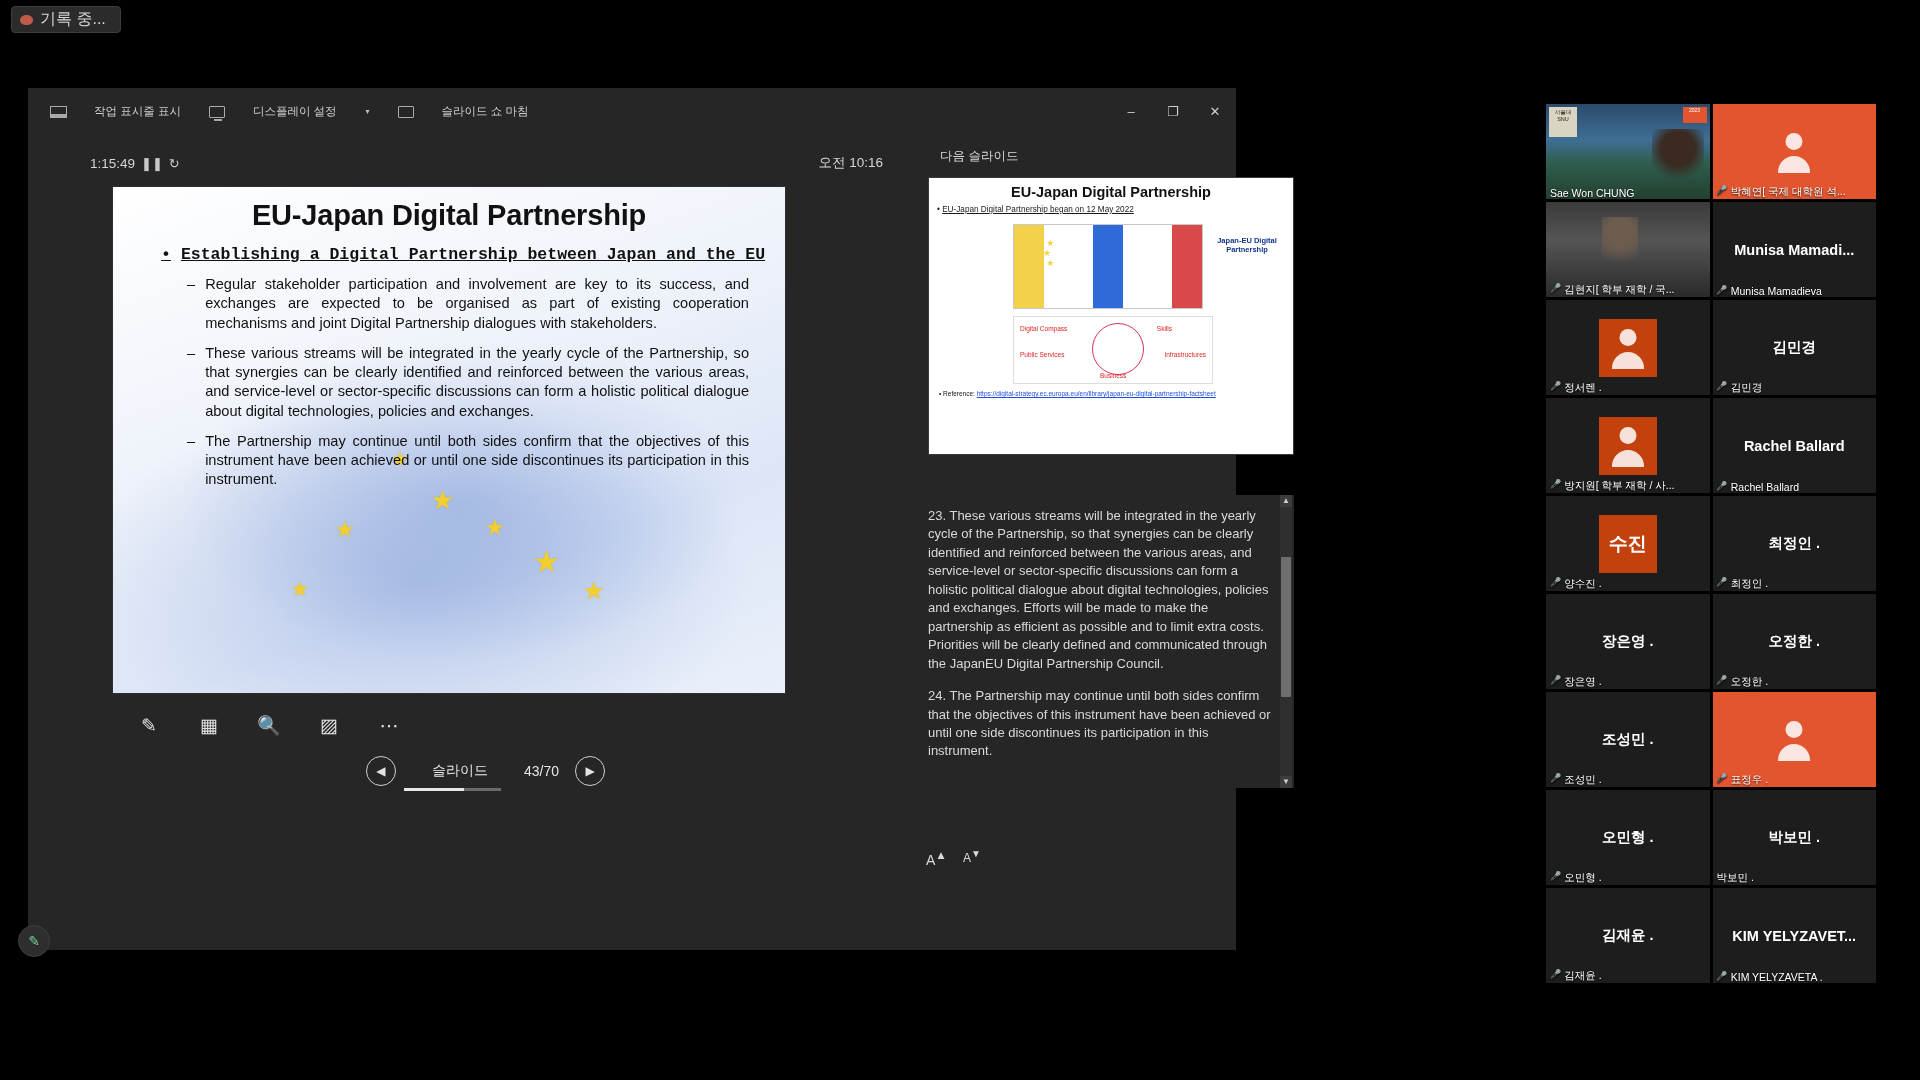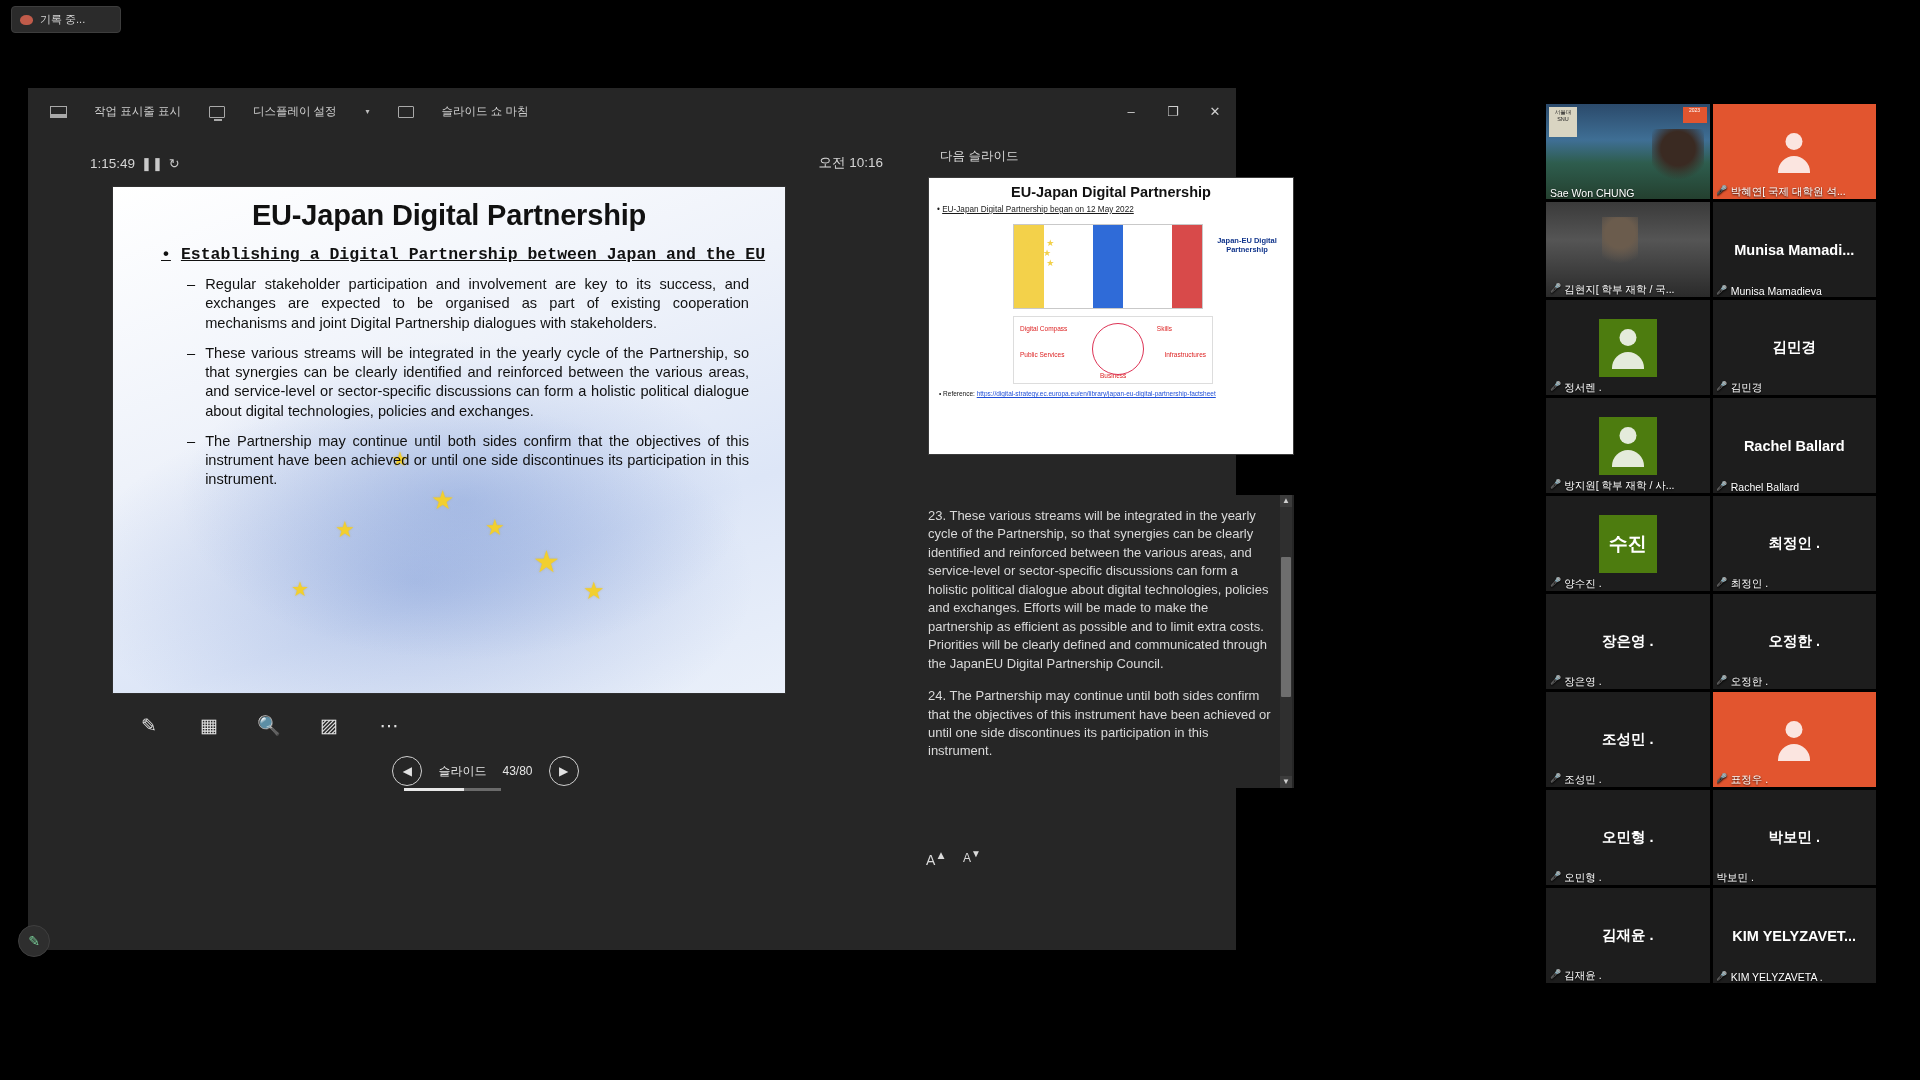--- a/index.html
+++ b/index.html
@@ -15,21 +15,21 @@
   .rec-pill {
     position: absolute; left: 11px; top: 6px;
     width: 110px; height: 27px;
     background: #2b2b2b; border: 1px solid #3d3d3d; border-radius: 4px;
     display: flex; align-items: center; gap: 7px; padding: 0 8px;
   }
   .rec-dot {
     width: 13px; height: 10px; border-radius: 50% 50% 45% 45%;
     background: #c05b4a;
   }
-  .rec-text { color: #d6d6d6; font-size: 11px; white-space: nowrap; }
+  .rec-text { color: #d6d6d6; font-size: 16px; white-space: nowrap; }
 
   
   .presenter {
     position: absolute; left: 28px; top: 88px;
     width: 1208px; height: 862px;
     background: #262626;
   }
   .pv-toolbar {
     position: absolute; left: 0; top: 0; width: 100%; height: 47px;
     display: flex; align-items: center;
@@ -138,21 +138,21 @@
     color: #e2e2e2;
   }
   .sico { width: 26px; height: 26px; display: flex; align-items: center; justify-content: center; font-size: 19px; }
   .nav-row {
     margin-top: 18px; display: flex; align-items: center; justify-content: center; gap: 16px;
   }
   .nav-btn {
     width: 30px; height: 30px; border: 1.5px solid #cfcfcf; border-radius: 50%;
     color: #e3e3e3; display: flex; align-items: center; justify-content: center; font-size: 12px;
   }
-  .slide-counter { color: #e6e6e6; font-size: 12px; }
+  .slide-counter { color: #e6e6e6; font-size: 14px; margin-left: 20px; }
   .prog-track {
     position: absolute; left: 376px; top: 700px; width: 97px; height: 3px; background: #6a6a6a;
   }
   .prog-fill { height: 100%; width: 62%; background: #e8e8e8; }
 
   
   .next-col { position: absolute; left: 900px; top: 60px; width: 300px; }
   .next-label { color: #dcdcdc; font-size: 12.5px; margin-left: 12px; }
   .next-slide {
     margin-top: 12px; width: 366px; height: 278px; background: #fff;
@@ -237,21 +237,21 @@
     text-shadow: 0 1px 2px rgba(0,0,0,0.9);
     max-width: 94%;
     white-space: nowrap; overflow: hidden; text-overflow: ellipsis;
   }
   .mute-ico { color: #e8534a; font-size: 9px; }
   .tile-center {
     position: absolute; inset: 0; display: flex; align-items: center; justify-content: center;
     color: #fff; font-size: 14.5px; font-weight: bold; text-align: center; padding: 0 6px;
   }
   .avatar-orange { background: #e2552f; }
-  .avatar-green { background: #4d7c0f; }
+  .avatar-green { background: #c2410c; }
   .avatar-person {
     width: 42px; height: 42px; position: relative;
   }
   .avatar-person::before {
     content: ""; position: absolute; left: 50%; top: 2px; transform: translateX(-50%);
     width: 17px; height: 17px; border-radius: 50%; background: rgba(255,255,255,0.85);
   }
   .avatar-person::after {
     content: ""; position: absolute; left: 50%; bottom: 0; transform: translateX(-50%);
     width: 32px; height: 17px; border-radius: 16px 16px 0 0; background: rgba(255,255,255,0.85);
@@ -366,21 +366,21 @@
       <span class="sico">✎</span>
       <span class="sico">▦</span>
       <span class="sico">🔍</span>
       <span class="sico">▨</span>
       <span class="sico">⋯</span>
     </div>
 
     <div class="nav-row">
       <span class="nav-btn">◀</span>
       <span class="slide-counter">슬라이드</span>
-      <span class="slide-counter">43/80</span>
+      <span class="slide-counter">43/70</span>
       <span class="nav-btn">▶</span>
     </div>
   </div>
 
   <div class="prog-track">
     <div class="prog-fill" style="width: 62%;"></div>
   </div>
 
   <div class="next-col">
     <div class="next-label">다음 슬라이드</div>

